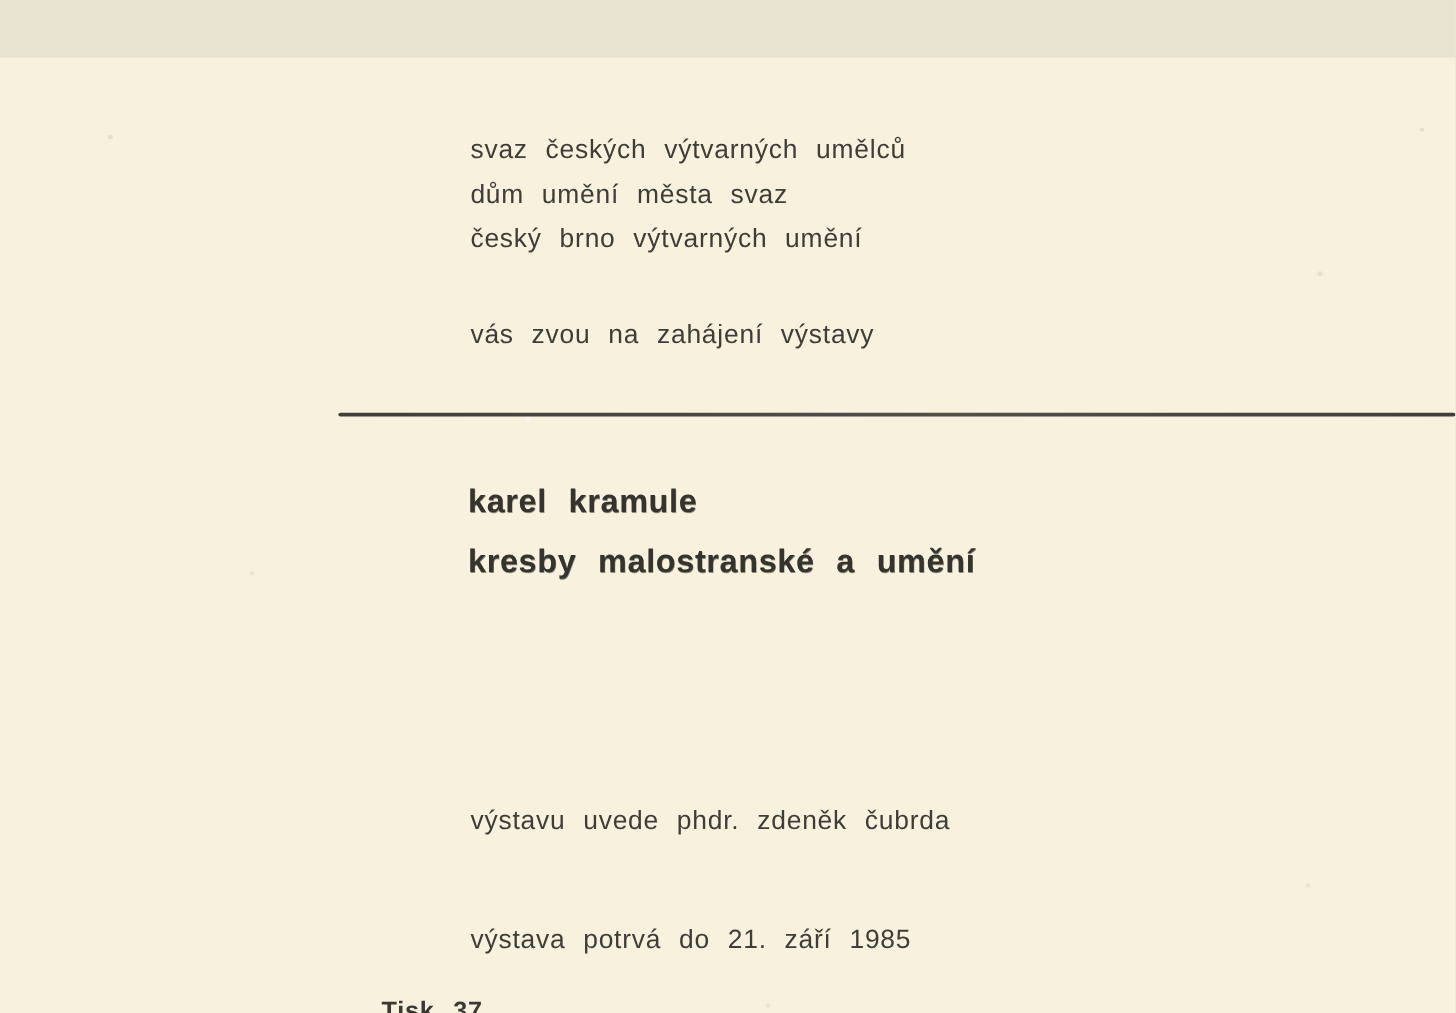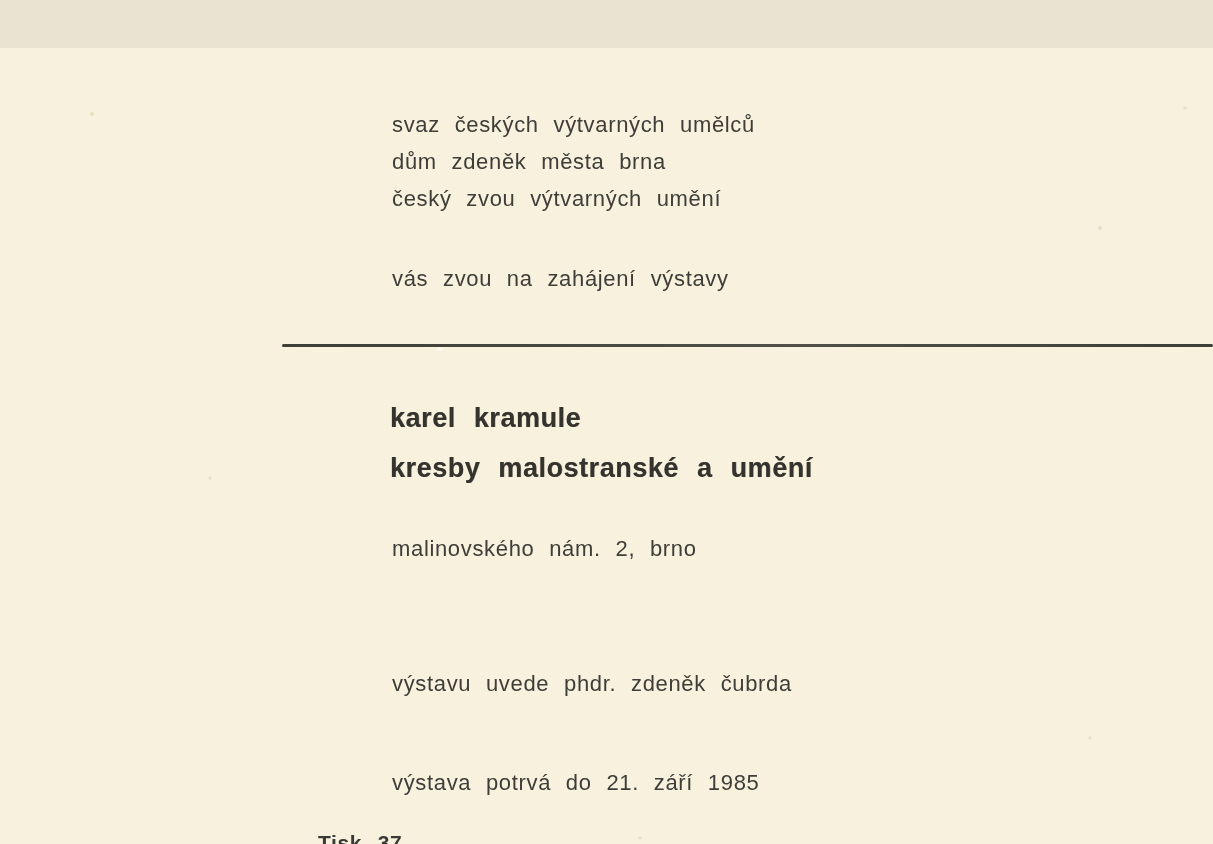--- a/index.html
+++ b/index.html
@@ -74,35 +74,34 @@
     white-space: nowrap;
   }
 </style>
 </head>
 <body>
 
 <div class="card">
 
   <div class="org-block">
     <div class="body-line">svaz českých výtvarných umělců</div>
-    <div class="body-line">dům zdeněk města brna</div>
-    <div class="body-line">český zvou výtvarných umění</div>
+    <div class="body-line">dům umění města svaz</div>
+    <div class="body-line">český brno výtvarných umění</div>
   </div>
 
   <div class="invite-line body-line">vás zvou na zahájení výstavy</div>
 
   <div class="divider"></div>
 
   <div class="title-block">
     <div class="title-line">karel kramule</div>
     <div class="title-line">kresby malostranské a umění</div>
   </div>
 
   <div class="details-block">
-    <div class="body-line">malinovského nám. 2, brno</div>
   </div>
 
   <div class="opener-line body-line">výstavu uvede phdr. zdeněk čubrda</div>
 
   <div class="duration-line body-line">výstava potrvá do 21. září 1985</div>
 
   <div class="print-number">Tisk 37</div>
 
 </div>
 

